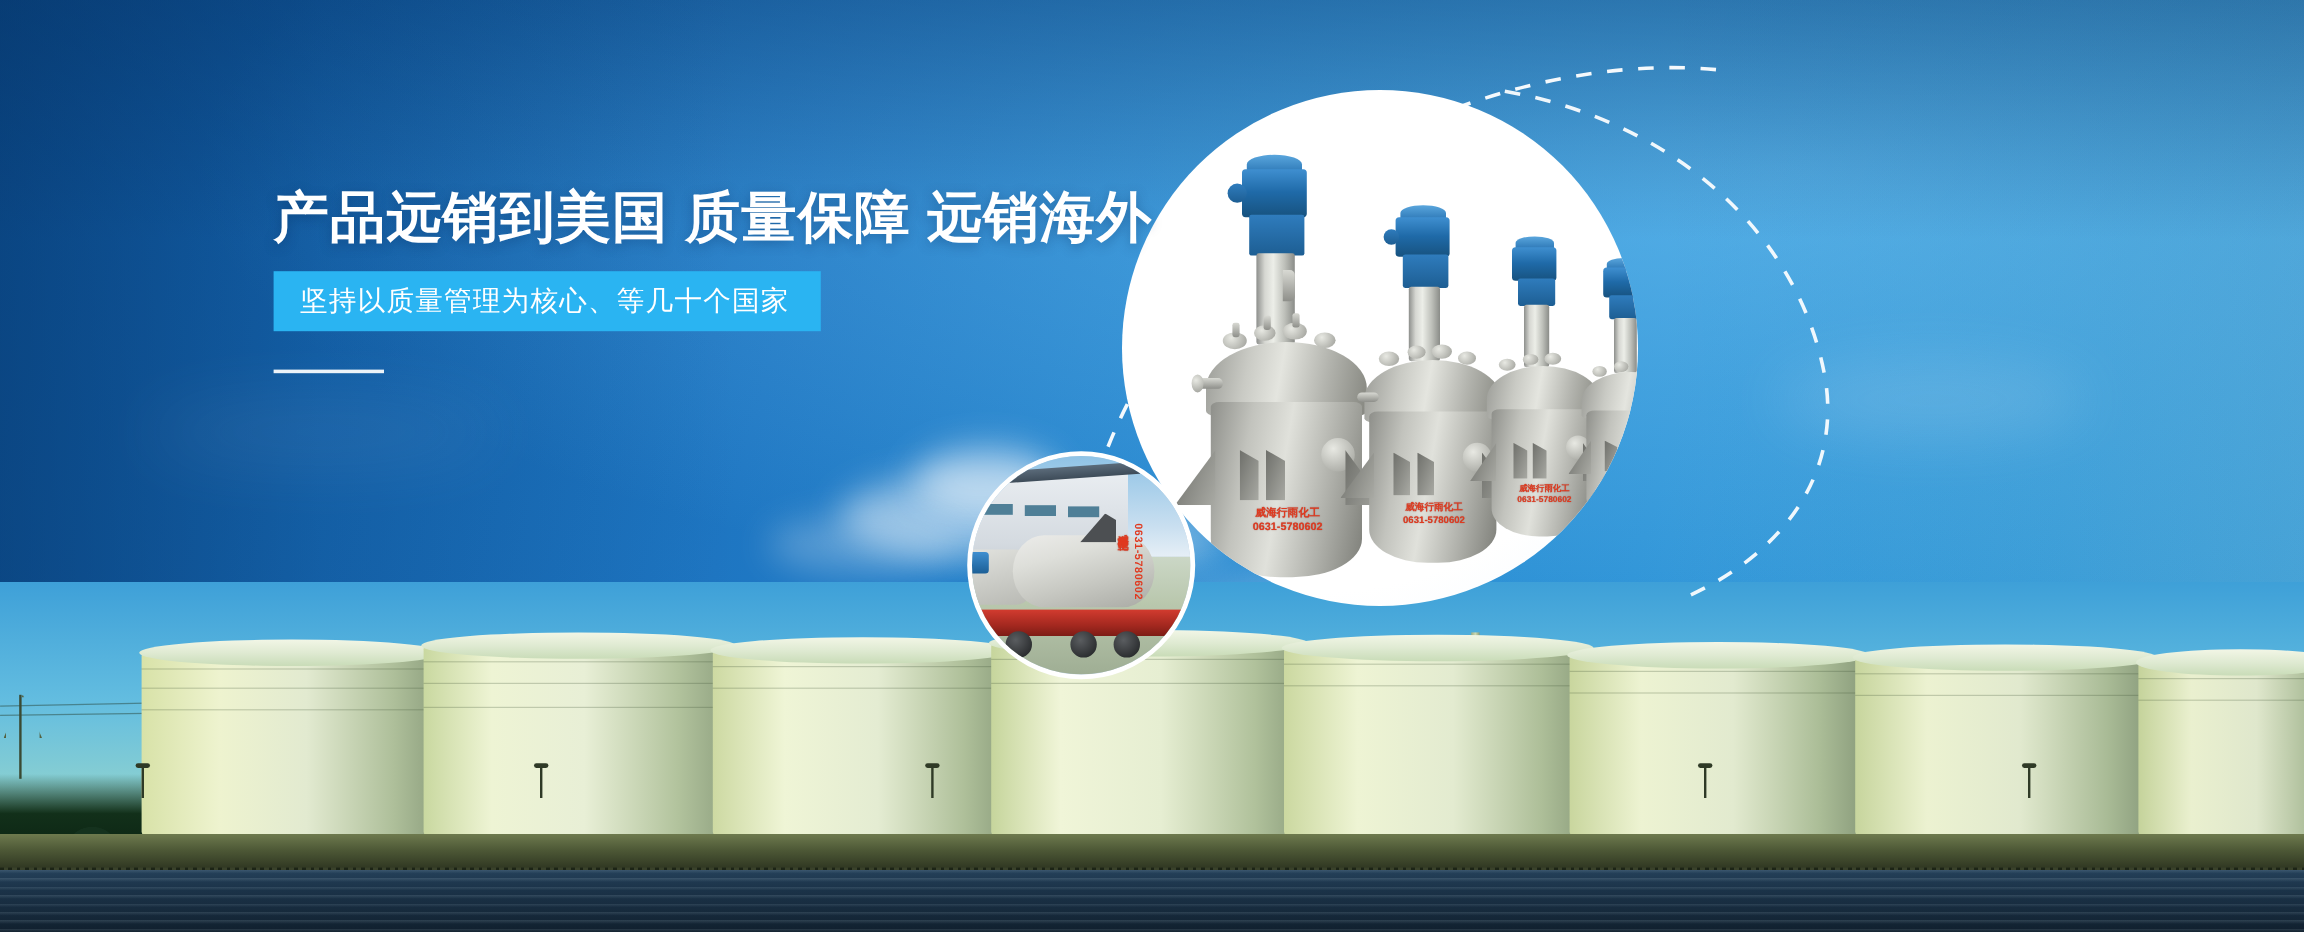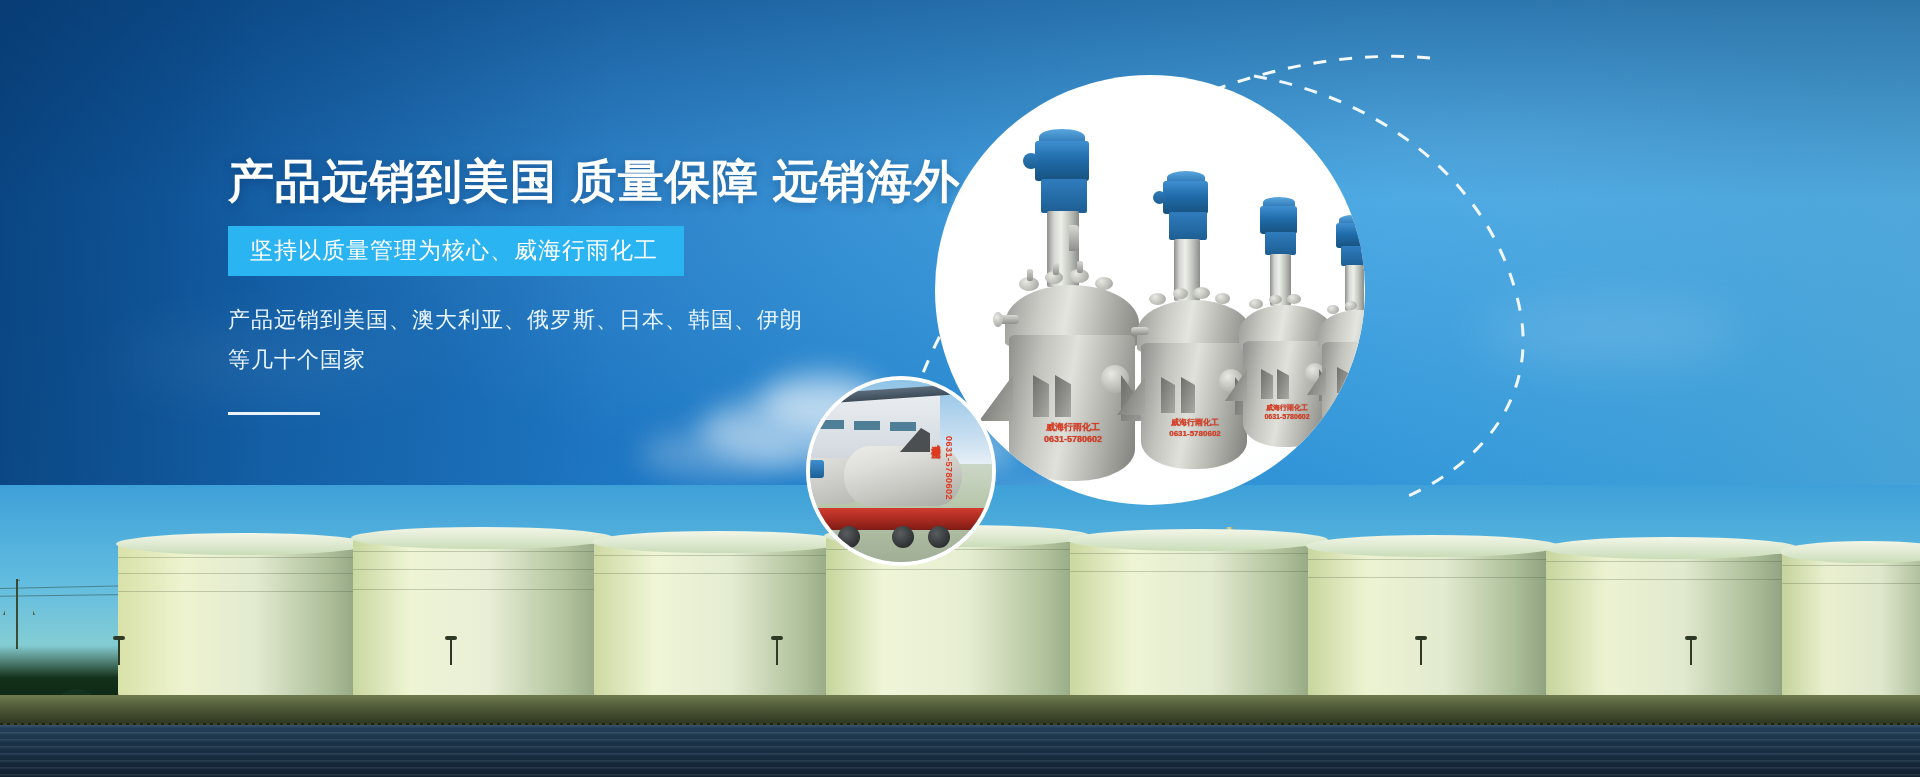--- a/index.html
+++ b/index.html
@@ -367,21 +367,17 @@
     <div class="cs-brand">威海行雨化工</div>
     <div class="cs-brand2">0631-5780602</div>
     <div class="cs-truckbed"></div>
     <div class="cs-wheel" style="left:28px;"></div>
     <div class="cs-wheel" style="left:82px;"></div>
     <div class="cs-wheel" style="left:118px;"></div>
   </div>
 
   <div class="copy">
     <div class="headline">产品远销到美国 质量保障 远销海外</div>
-    <div class="subbar">坚持以质量管理为核心、威海行雨化工</div>
-    <div class="body-text">
-      <div>产品远销到美国、澳大利亚、俄罗斯、日本、韩国、伊朗</div>
-      <div>等几十个国家</div>
-    </div>
+    <div class="subbar">坚持以质量管理为核心、等几十个国家</div>
     <div class="divider"></div>
   </div>
 
 </div>
 
 </body></html>

